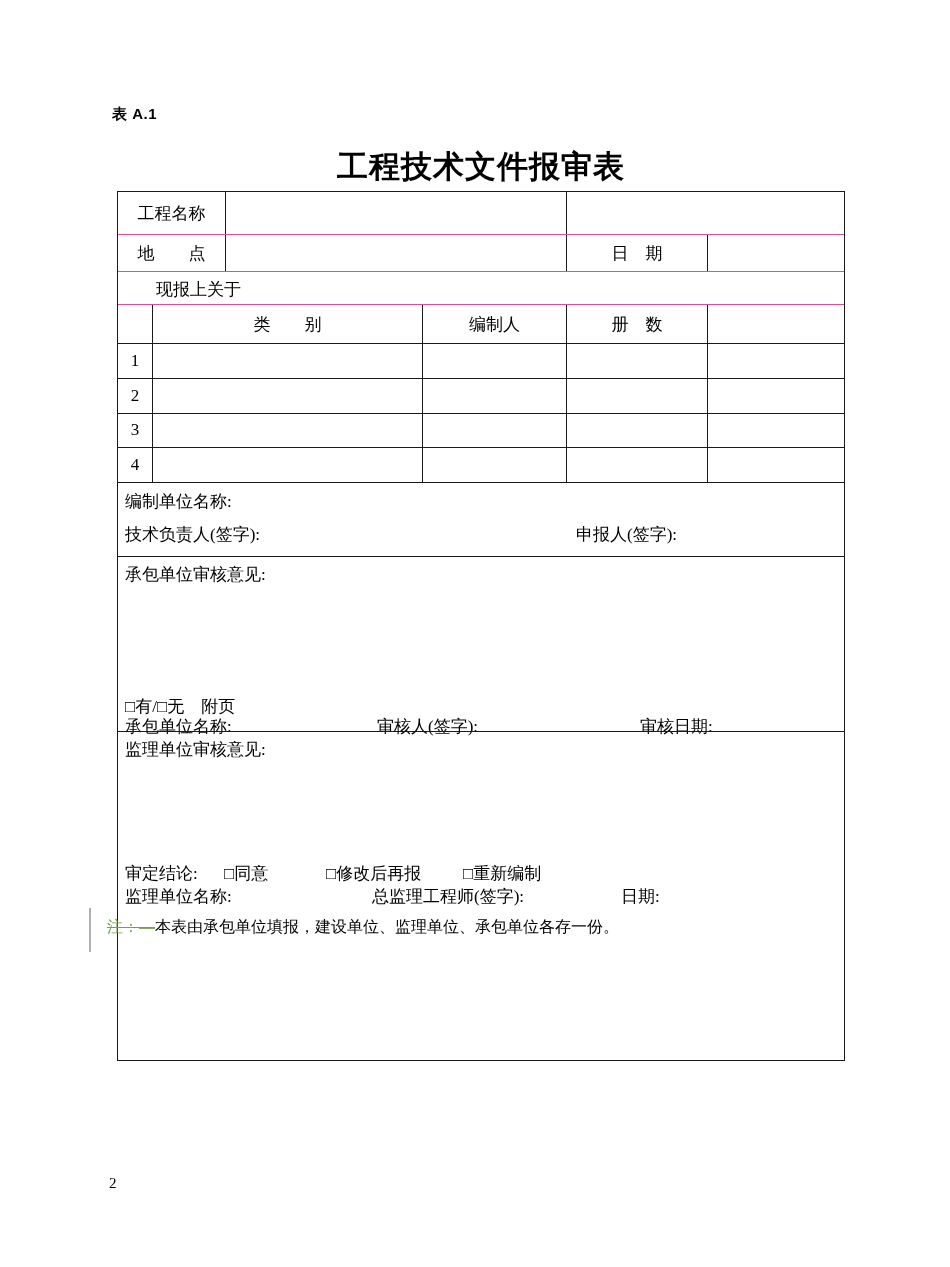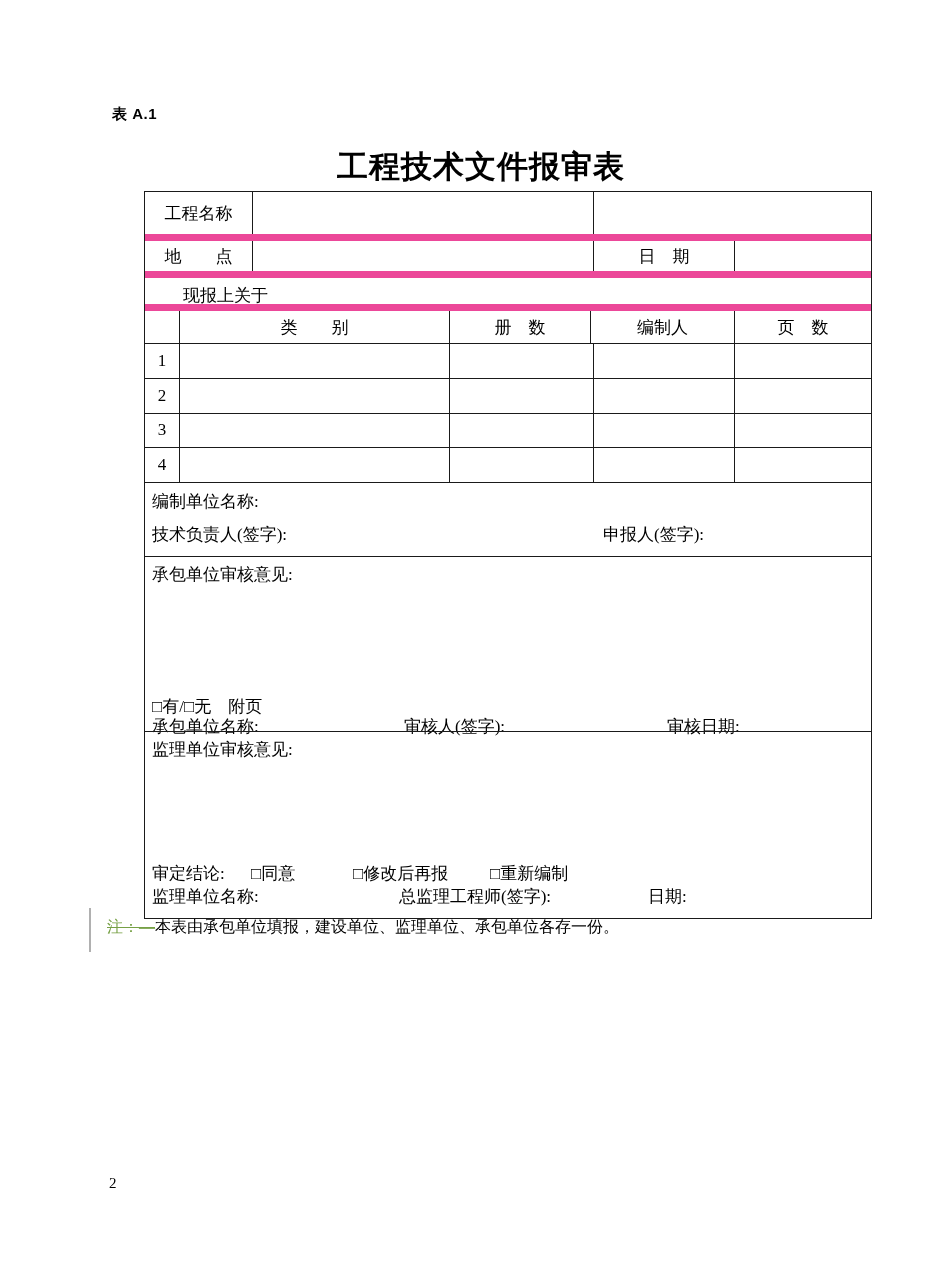--- a/index.html
+++ b/index.html
@@ -16,26 +16,25 @@
     position:absolute; left:112px; top:105px;
     font-family:"Liberation Sans", sans-serif;
     font-weight:bold; font-size:15px; letter-spacing:0.5px;
   }
   .doc-title {
     position:absolute; left:117px; top:146px; width:728px;
     text-align:center; font-weight:bold; font-size:31px; letter-spacing:1px;
   }
   .form {
     position:absolute; left:117px; top:191px;
-    width:728px; height:728px;
+    width:728px; height:870px;
     border:1px solid #1a1a1a;
     font-size:17px;
-    margin-left:27px;
   }
-  .row { display:flex; border-top:7px solid #ec4899; }
+  .row { display:flex; border-top:1px solid #ec4899; }
   .row.first { border-top:none; }
   .cell { border-right:1px solid #1a1a1a; display:flex; align-items:center; justify-content:center; }
   .cell.last { border-right:none; }
   .row-a { height:42px; }
   .row-b { height:37px; }
   .c1 { width:108px; } .c2 { width:341px; } .c3 { width:141px; } .c4 { flex:1; }
   .row-c { height:33px; position:relative; }
   .stmt-prefix { position:absolute; left:38px; top:6px; }
   .stmt-suffix { position:absolute; left:360px; top:6px; }
   .row-d { height:39px; }
@@ -87,23 +86,22 @@
       <div class="cell c4 last"></div>
     </div>
 
     <div class="row row-c">
       <span class="stmt-prefix">现报上关于</span>
     </div>
 
     <div class="row row-d">
       <div class="cell k0"></div>
       <div class="cell k1">类　　别</div>
+      <div class="cell k2">编制人</div>
       <div class="cell k3">册　数</div>
-      <div class="cell k2">编制人</div>
-      <div class="cell k4 last">页　数</div>
     </div>
 
     <div class="item-rows">
       <div class="irow">
         <div class="cell k0">1</div>
         <div class="cell k1"></div>
         <div class="cell k2"></div>
         <div class="cell k3"></div>
         <div class="cell k4 last"></div>
       </div>

